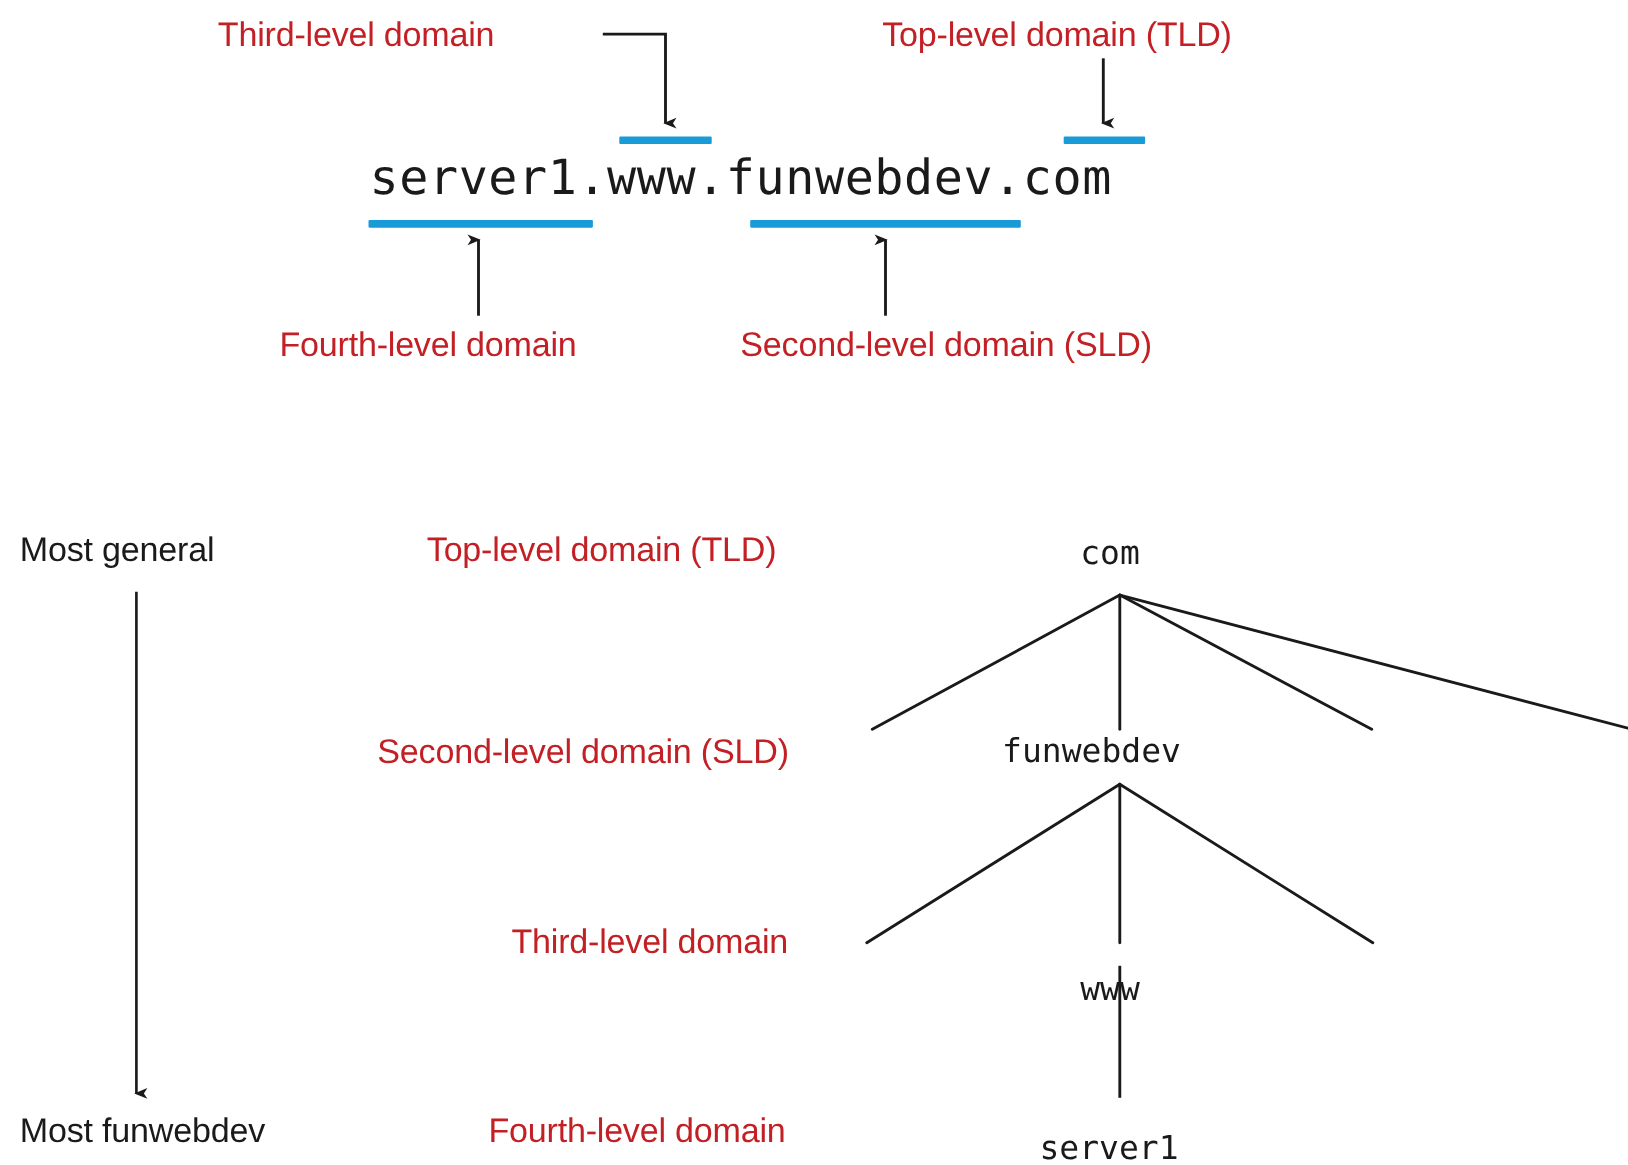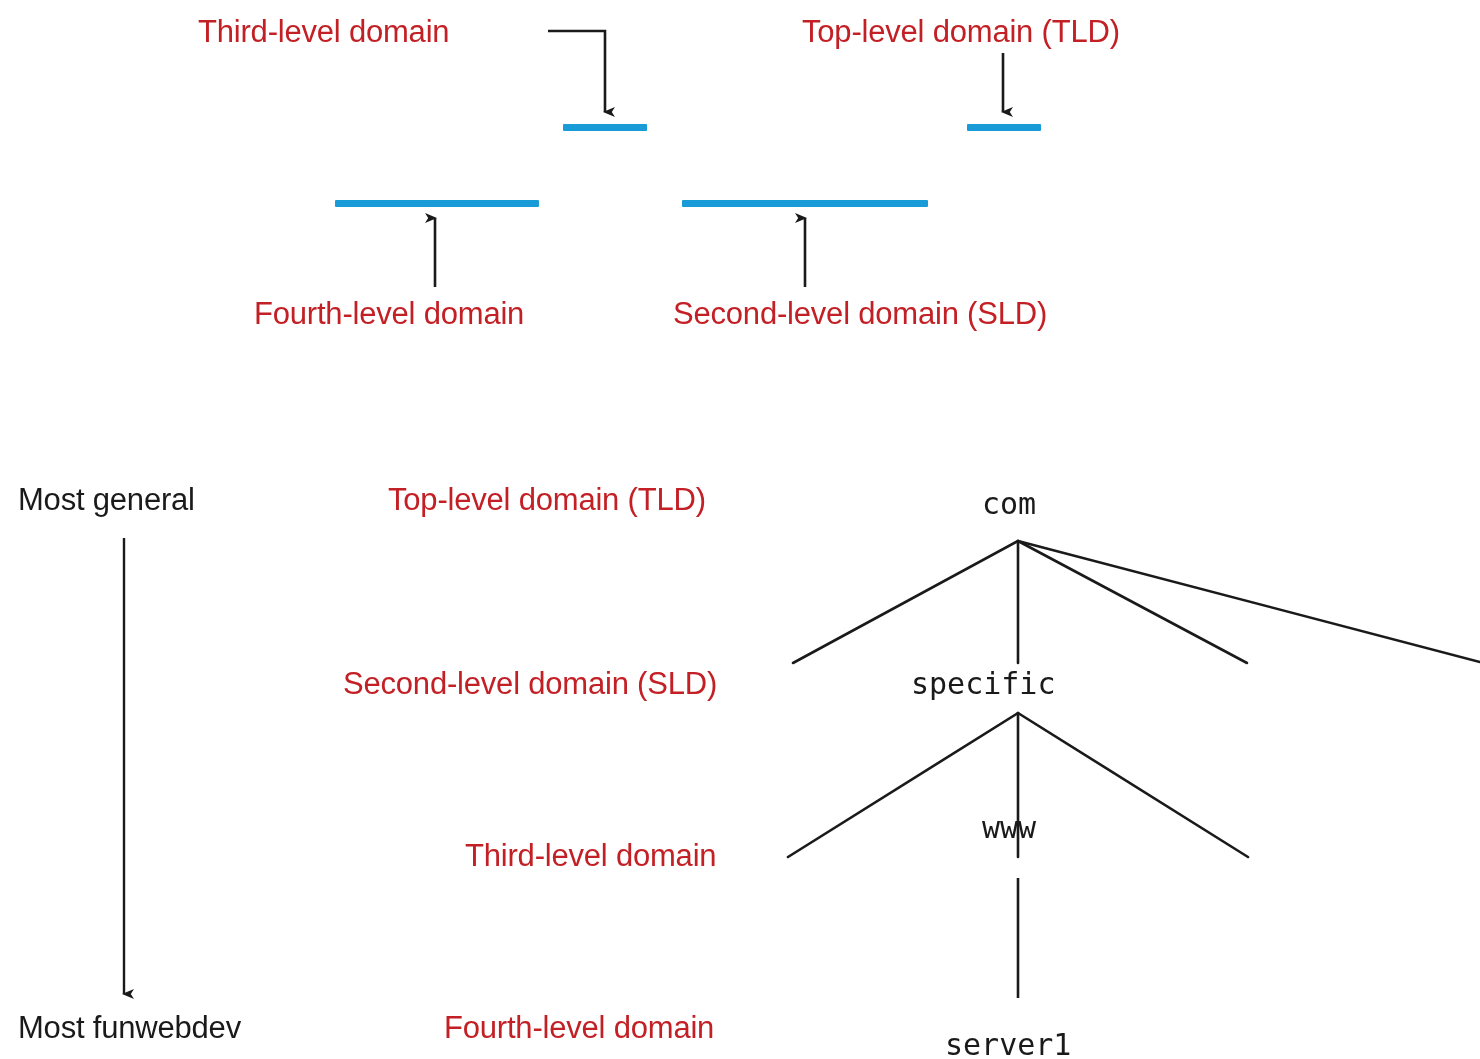--- a/index.html
+++ b/index.html
@@ -125,37 +125,38 @@
 
   <div class="lbl red" style="left:802px; top:16px;">Top-level domain (TLD)</div>
 
   <div class="lbl red" style="left:254px; top:298px;">Fourth-level domain</div>
 
   <div class="lbl red" style="left:673px; top:298px;">Second-level domain (SLD)</div>
 
   <div class="ubar" style="left:563px; top:124px; width:84px;"></div>
   <div class="ubar" style="left:967px; top:124px; width:74px;"></div>
 
+  <div class="domain-string">server1.www.funwebdev.com</div>
 
   <div class="ubar" style="left:335px; top:200px; width:204px;"></div>
   <div class="ubar" style="left:682px; top:200px; width:246px;"></div>
 
   <div class="lbl black" style="left:18px; top:484px;">Most general</div>
 
   <div class="lbl black" style="left:18px; top:1012px;">Most funwebdev</div>
 
   <div class="lbl red" style="left:388px; top:484px;">Top-level domain (TLD)</div>
 
   <div class="lbl red" style="left:343px; top:668px;">Second-level domain (SLD)</div>
 
   <div class="lbl red" style="left:465px; top:840px;">Third-level domain</div>
 
   <div class="lbl red" style="left:444px; top:1012px;">Fourth-level domain</div>
 
   <div class="lbl mono" style="left:982px; top:489px;">com</div>
 
-  <div class="lbl mono" style="left:911px; top:669px;">specific</div>
+  <div class="lbl mono" style="left:911px; top:669px;">funwebdev</div>
 
-  <div class="lbl mono" style="left:982px; top:813px;">www</div>
+  <div class="lbl mono" style="left:982px; top:885px;">www</div>
 
   <div class="lbl mono" style="left:945px; top:1012px;margin-top:18px;">server1</div>
 
 </div>
 
 </body></html>

